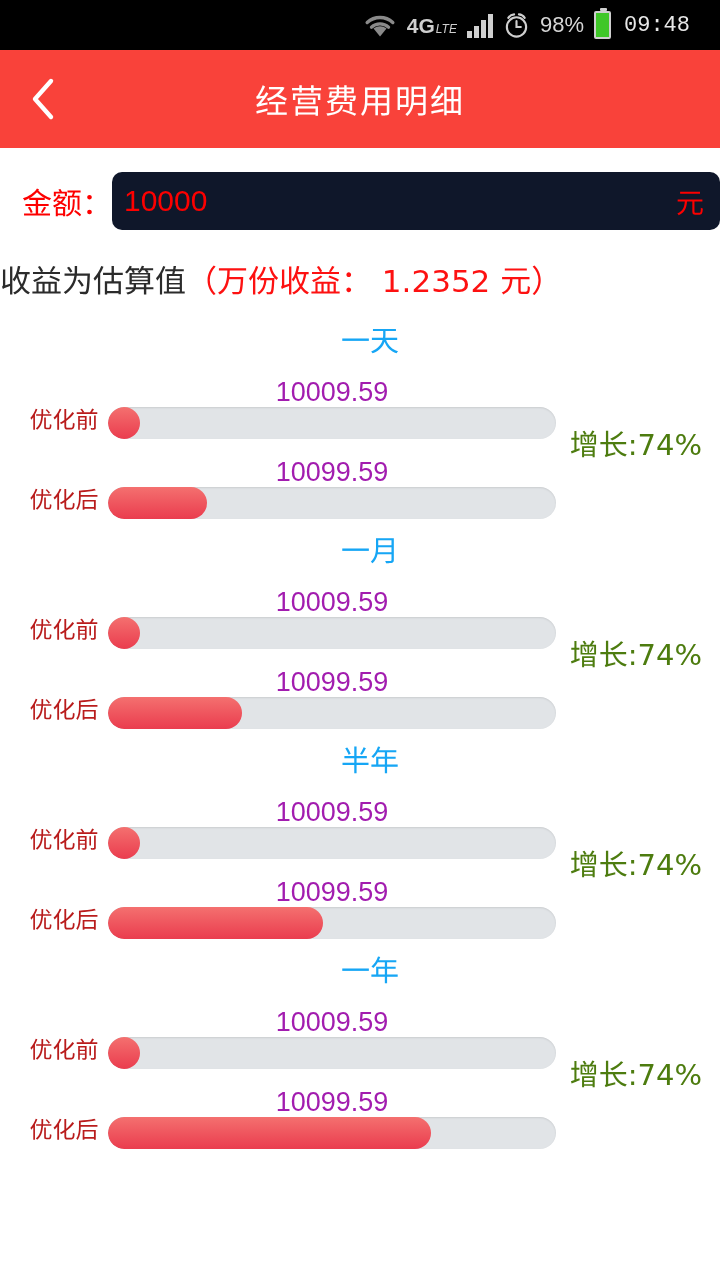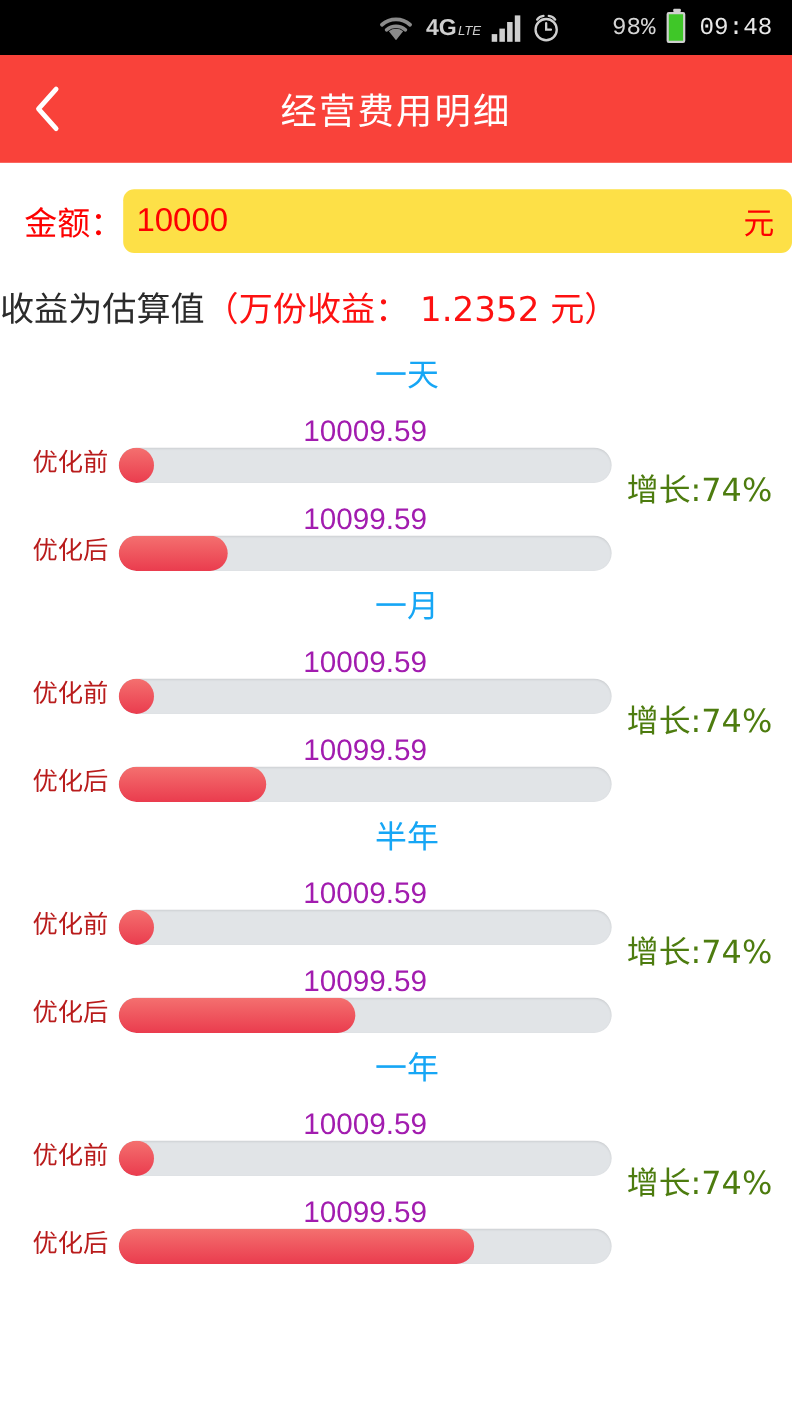--- a/index.html
+++ b/index.html
@@ -12,21 +12,21 @@
     overflow: hidden;
   }
 
   
   .status-bar {
     height: 50px;
     background: #000000;
     display: flex;
     align-items: center;
     justify-content: flex-end;
-    padding-right: 18px;
+    padding-right: 30px;
     gap: 10px;
   }
   .status-icon { display: flex; align-items: center; justify-content: center; }
   .wifi-icon { width: 34px; height: 28px; }
   .net-label {
     color: #cfcfcf;
     font-family: "Liberation Sans", sans-serif;
     font-weight: bold;
     font-size: 21px;
     line-height: 1;
@@ -36,24 +36,23 @@
   .net-label .sub { font-size: 12px; font-style: italic; font-weight: normal; margin-left: 1px; }
   .signal-bars { display: flex; align-items: flex-end; gap: 2px; height: 26px; }
   .signal-bars i { display: block; width: 5px; background: #cfcfcf; }
   .signal-bars i:nth-child(1) { height: 7px; }
   .signal-bars i:nth-child(2) { height: 12px; }
   .signal-bars i:nth-child(3) { height: 18px; }
   .signal-bars i:nth-child(4) { height: 24px; }
   .alarm-icon { width: 27px; height: 27px; }
   .battery-pct {
     color: #d5d5d5;
-    font-family: Liberation Mono, monospace;
+    font-family: Liberation Sans, sans-serif;
     font-size: 22px;
     letter-spacing: 0px;
-    margin-left: 36px;
   }
   .battery-icon {
     width: 17px; height: 28px;
     border: 2px solid #cfcfcf;
     border-radius: 2px;
     position: relative;
     background: #3fc728;
   }
   .battery-icon::before {
     content: "";
@@ -104,21 +103,21 @@
   }
   .amount-label {
     color: #fd0000;
     font-size: 30px;
     white-space: nowrap;
     font-family: "DejaVu Sans", sans-serif;
   }
   .amount-field {
     flex: 1;
     height: 58px;
-    background: #fde047;
+    background: #0f172a;
     border-radius: 10px;
     display: flex;
     align-items: center;
     justify-content: space-between;
     padding: 0 16px 0 12px;
   }
   .amount-value {
     color: #fd0000;
     font-size: 30px;
     font-family: "Liberation Sans", sans-serif;

